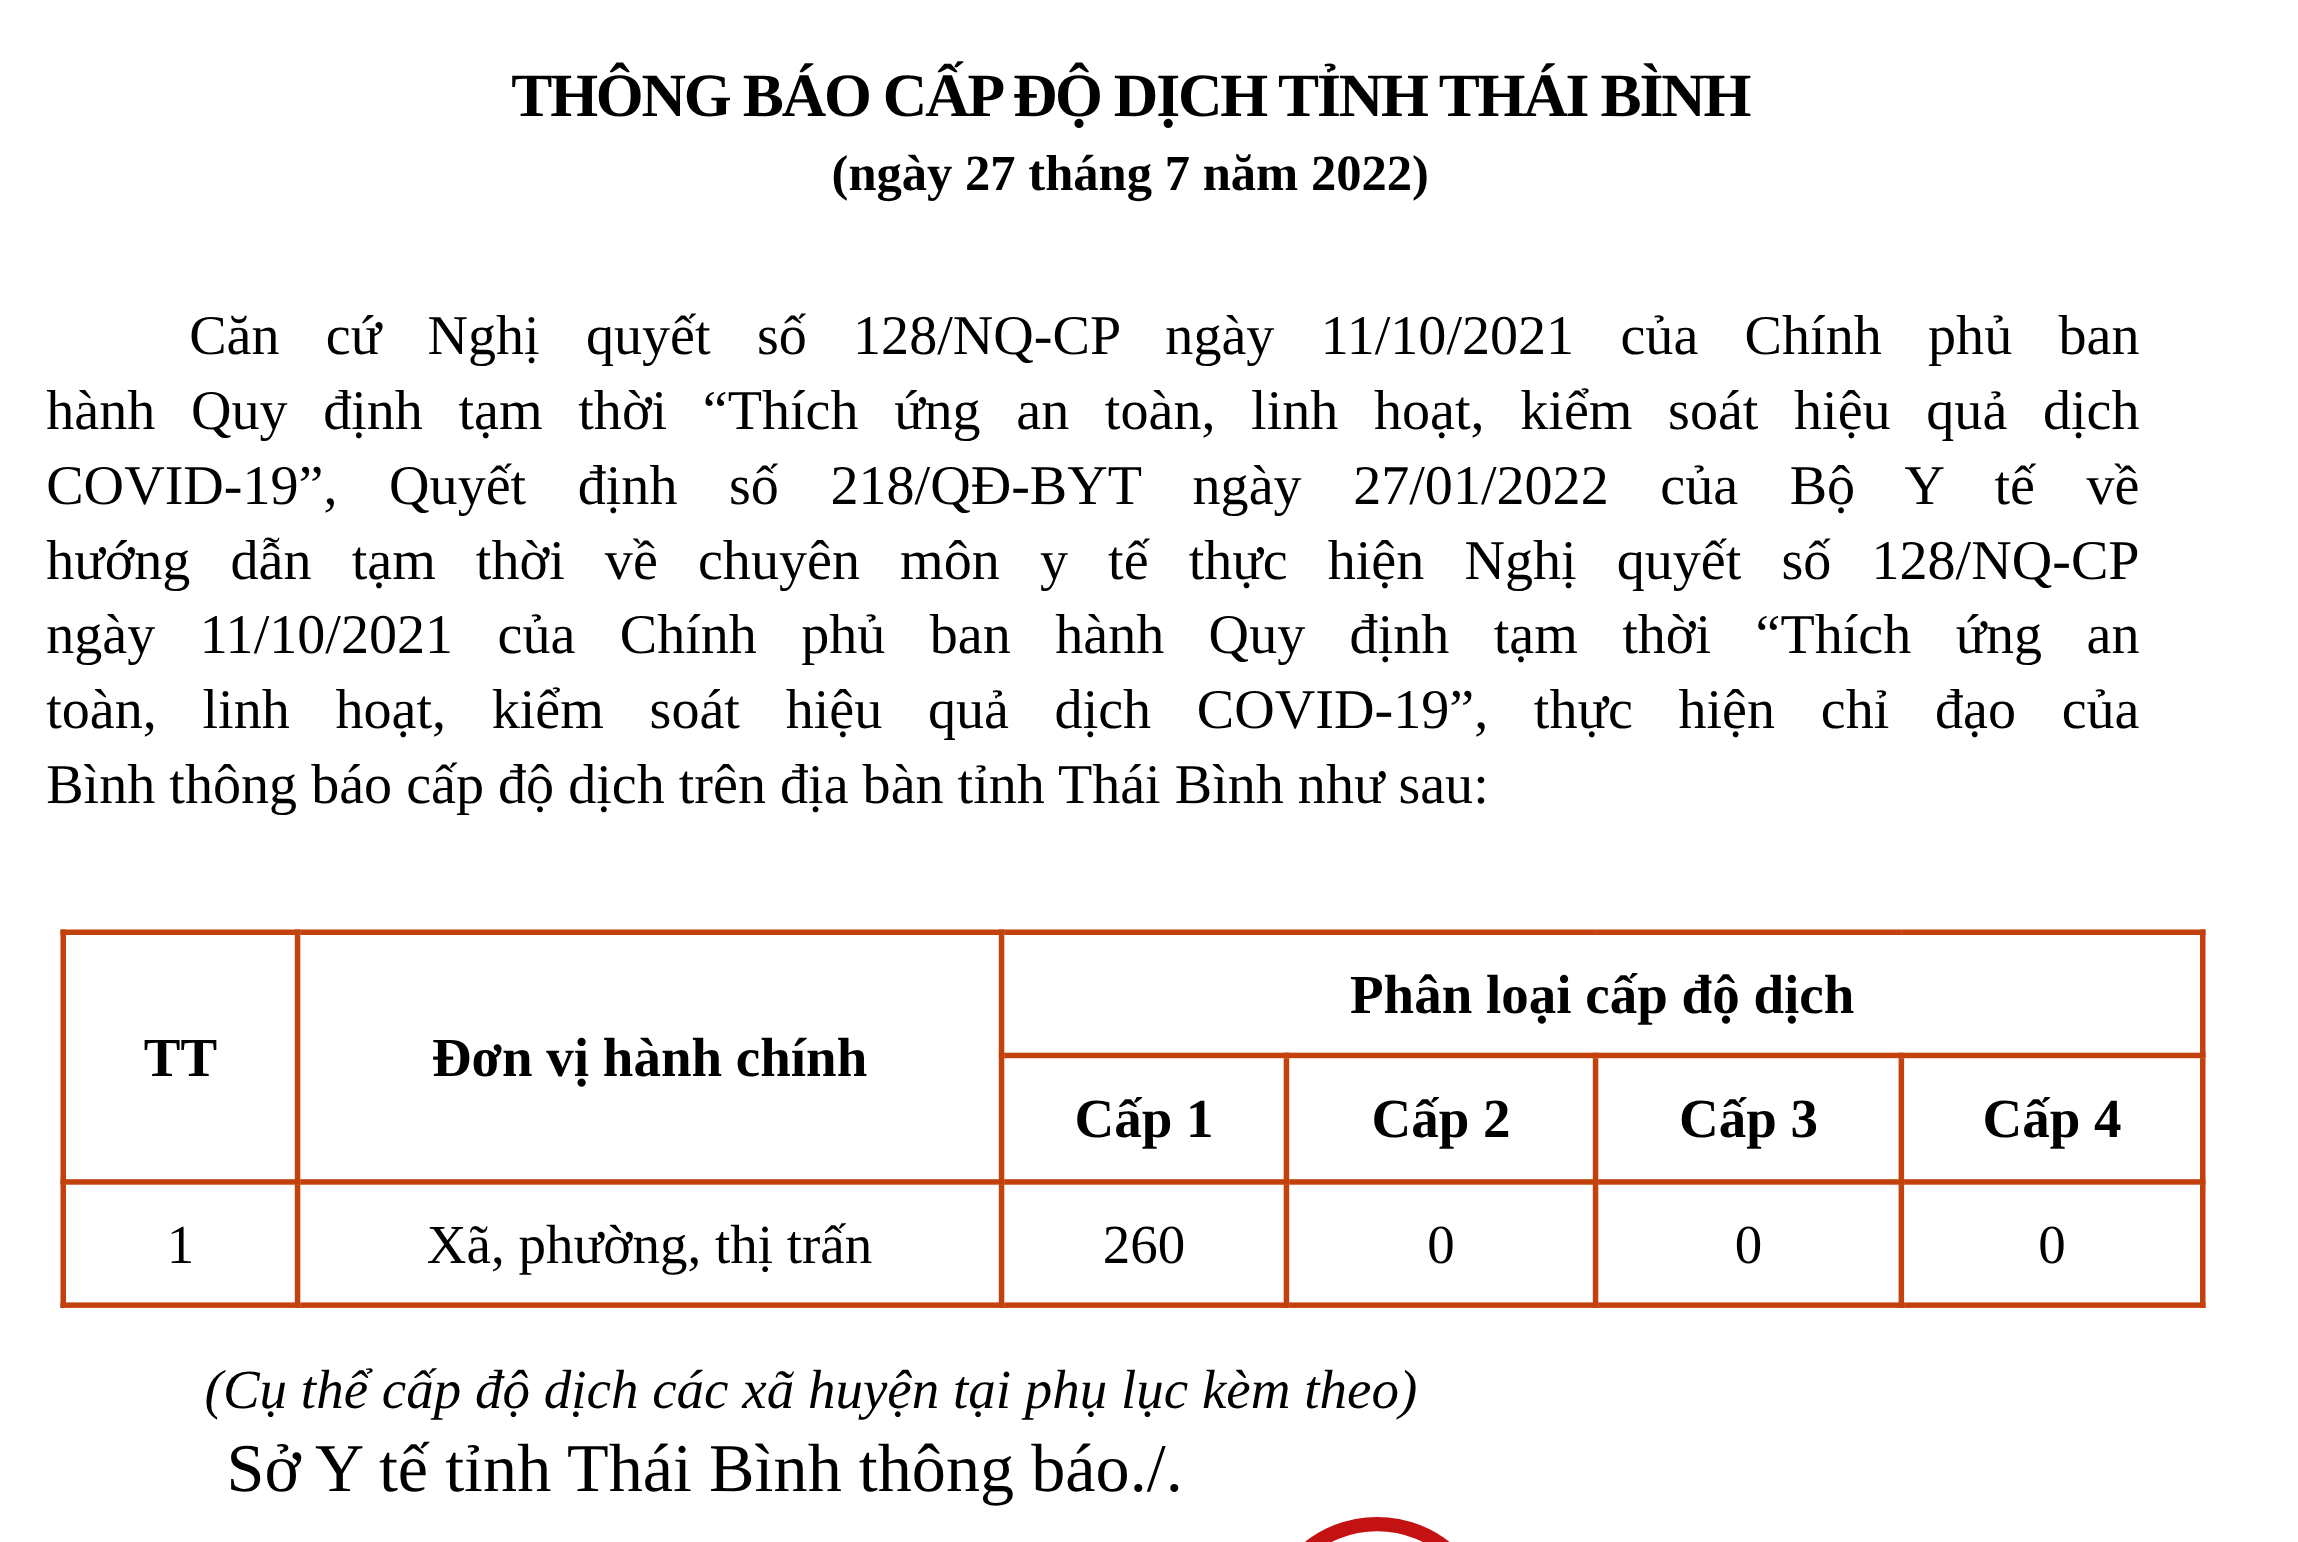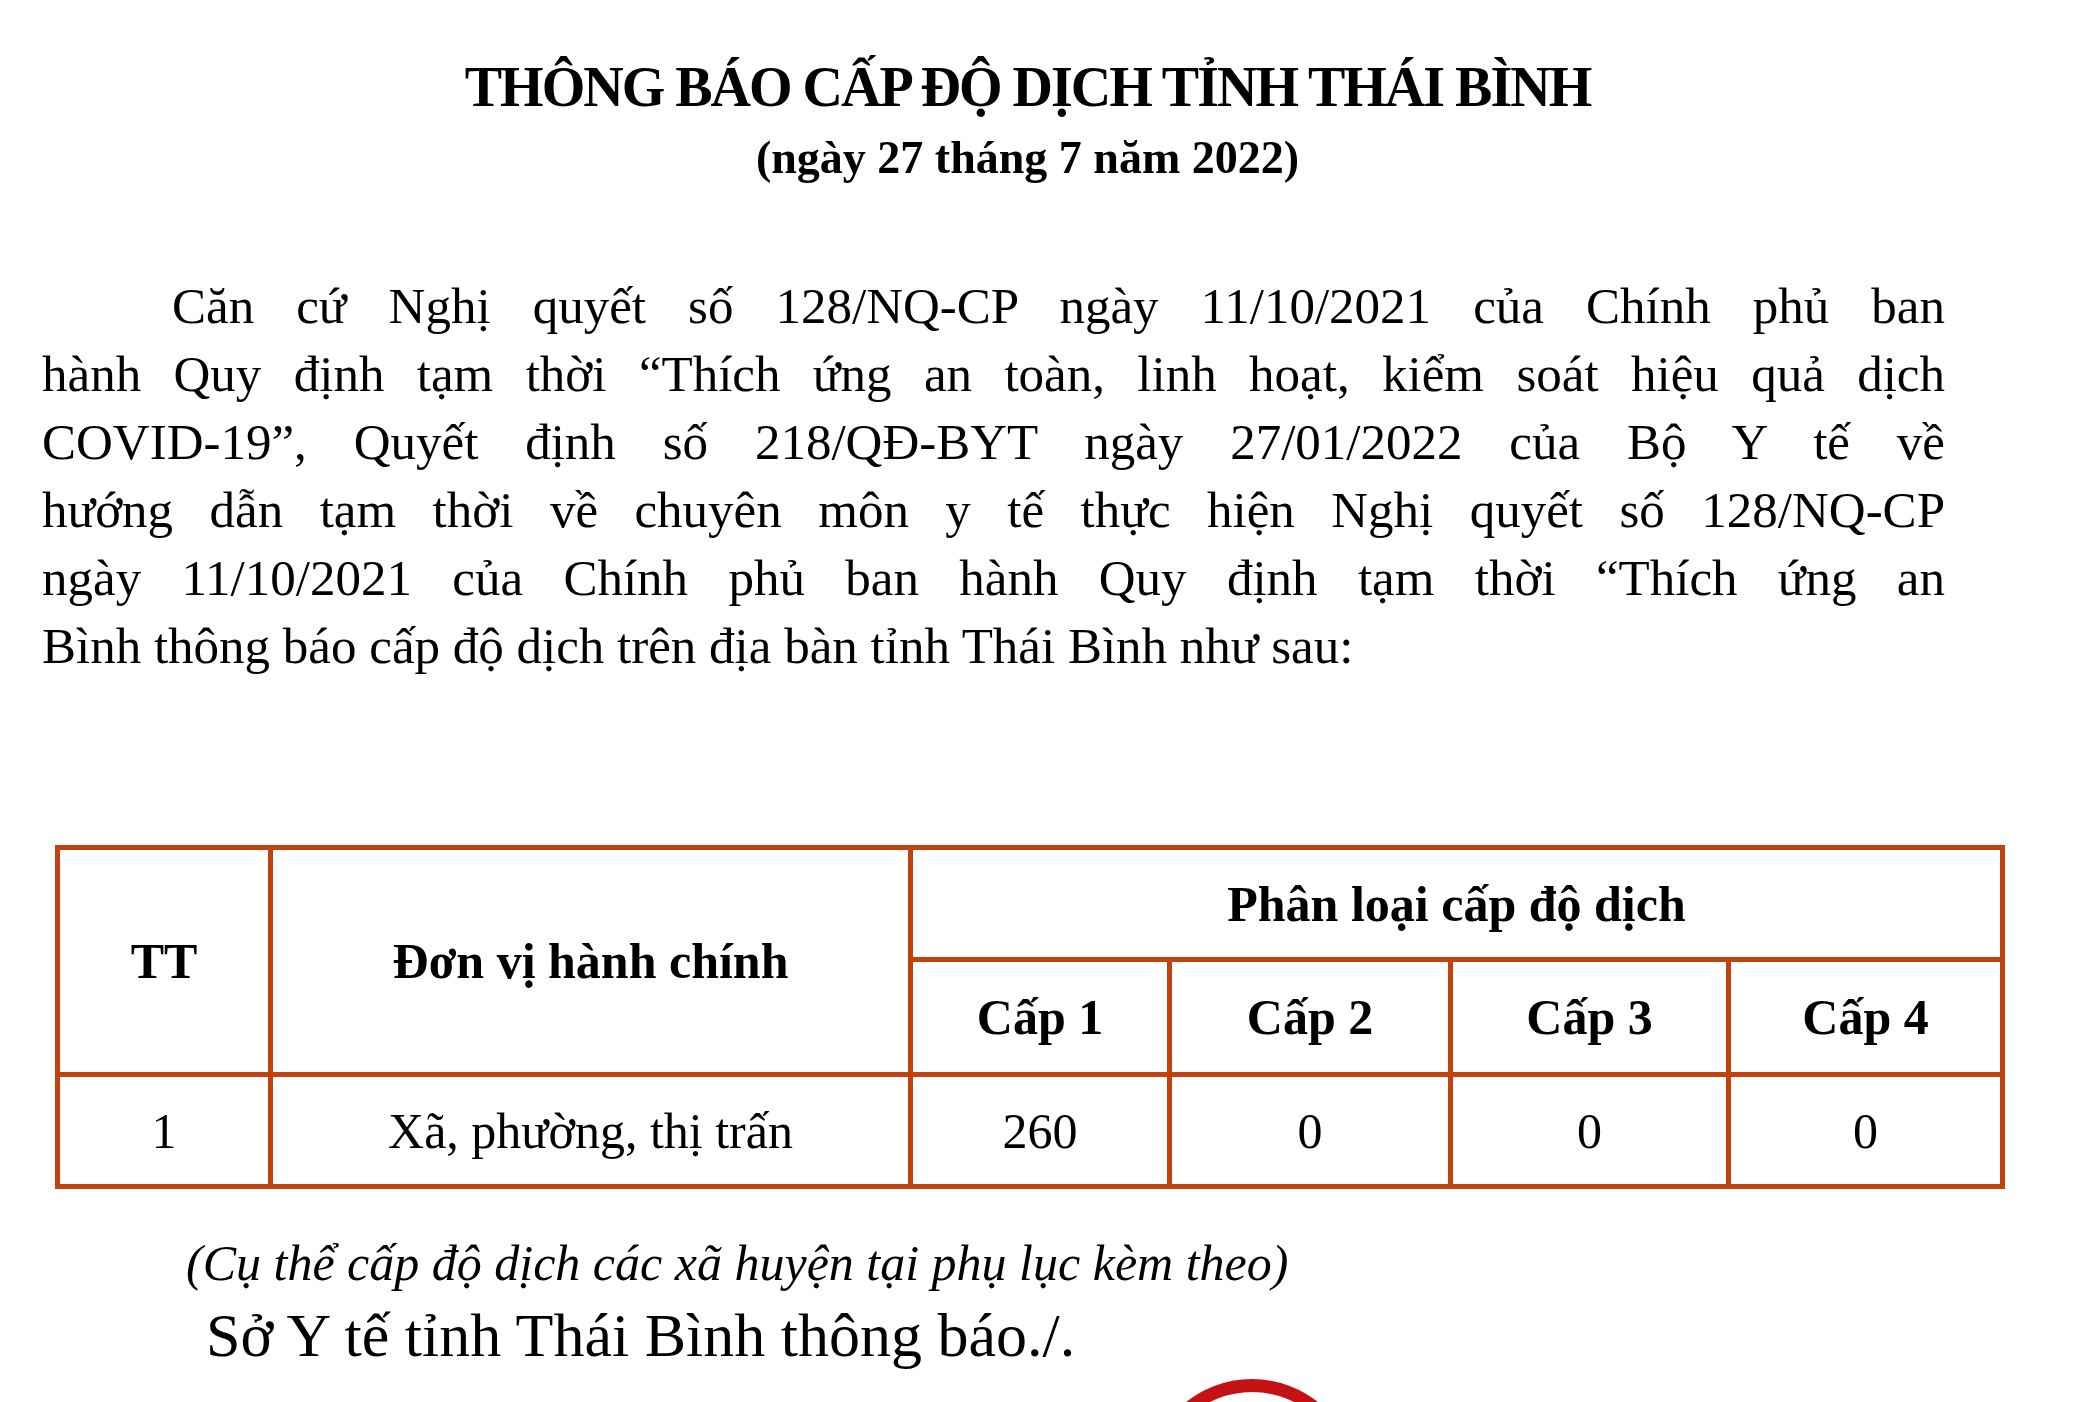--- a/index.html
+++ b/index.html
@@ -122,20 +122,21 @@
     <div class="doc-title">THÔNG BÁO CẤP ĐỘ DỊCH TỈNH THÁI BÌNH</div>
     <div class="doc-subtitle">(ngày 27 tháng 7 năm 2022)</div>
   </div>
 
   <div class="body-paragraph">
     <div class="pline first">Căn cứ Nghị quyết số 128/NQ-CP ngày 11/10/2021 của Chính phủ ban</div>
     <div class="pline">hành Quy định tạm thời “Thích ứng an toàn, linh hoạt, kiểm soát hiệu quả dịch</div>
     <div class="pline">COVID-19”, Quyết định số 218/QĐ-BYT ngày 27/01/2022 của Bộ Y tế về</div>
     <div class="pline">hướng dẫn tạm thời về chuyên môn y tế thực hiện Nghị quyết số 128/NQ-CP</div>
     <div class="pline">ngày 11/10/2021 của Chính phủ ban hành Quy định tạm thời “Thích ứng an</div>
+    <div class="pline">toàn, linh hoạt, kiểm soát hiệu quả dịch COVID-19”, thực hiện chỉ đạo của</div>
     <div class="pline last">Bình thông báo cấp độ dịch trên địa bàn tỉnh Thái Bình như sau:</div>
   </div>
 
   <table class="level-table">
     <colgroup>
       <col style="width:213px">
       <col style="width:640px">
       <col style="width:259px">
       <col style="width:281px">
       <col style="width:278px">

